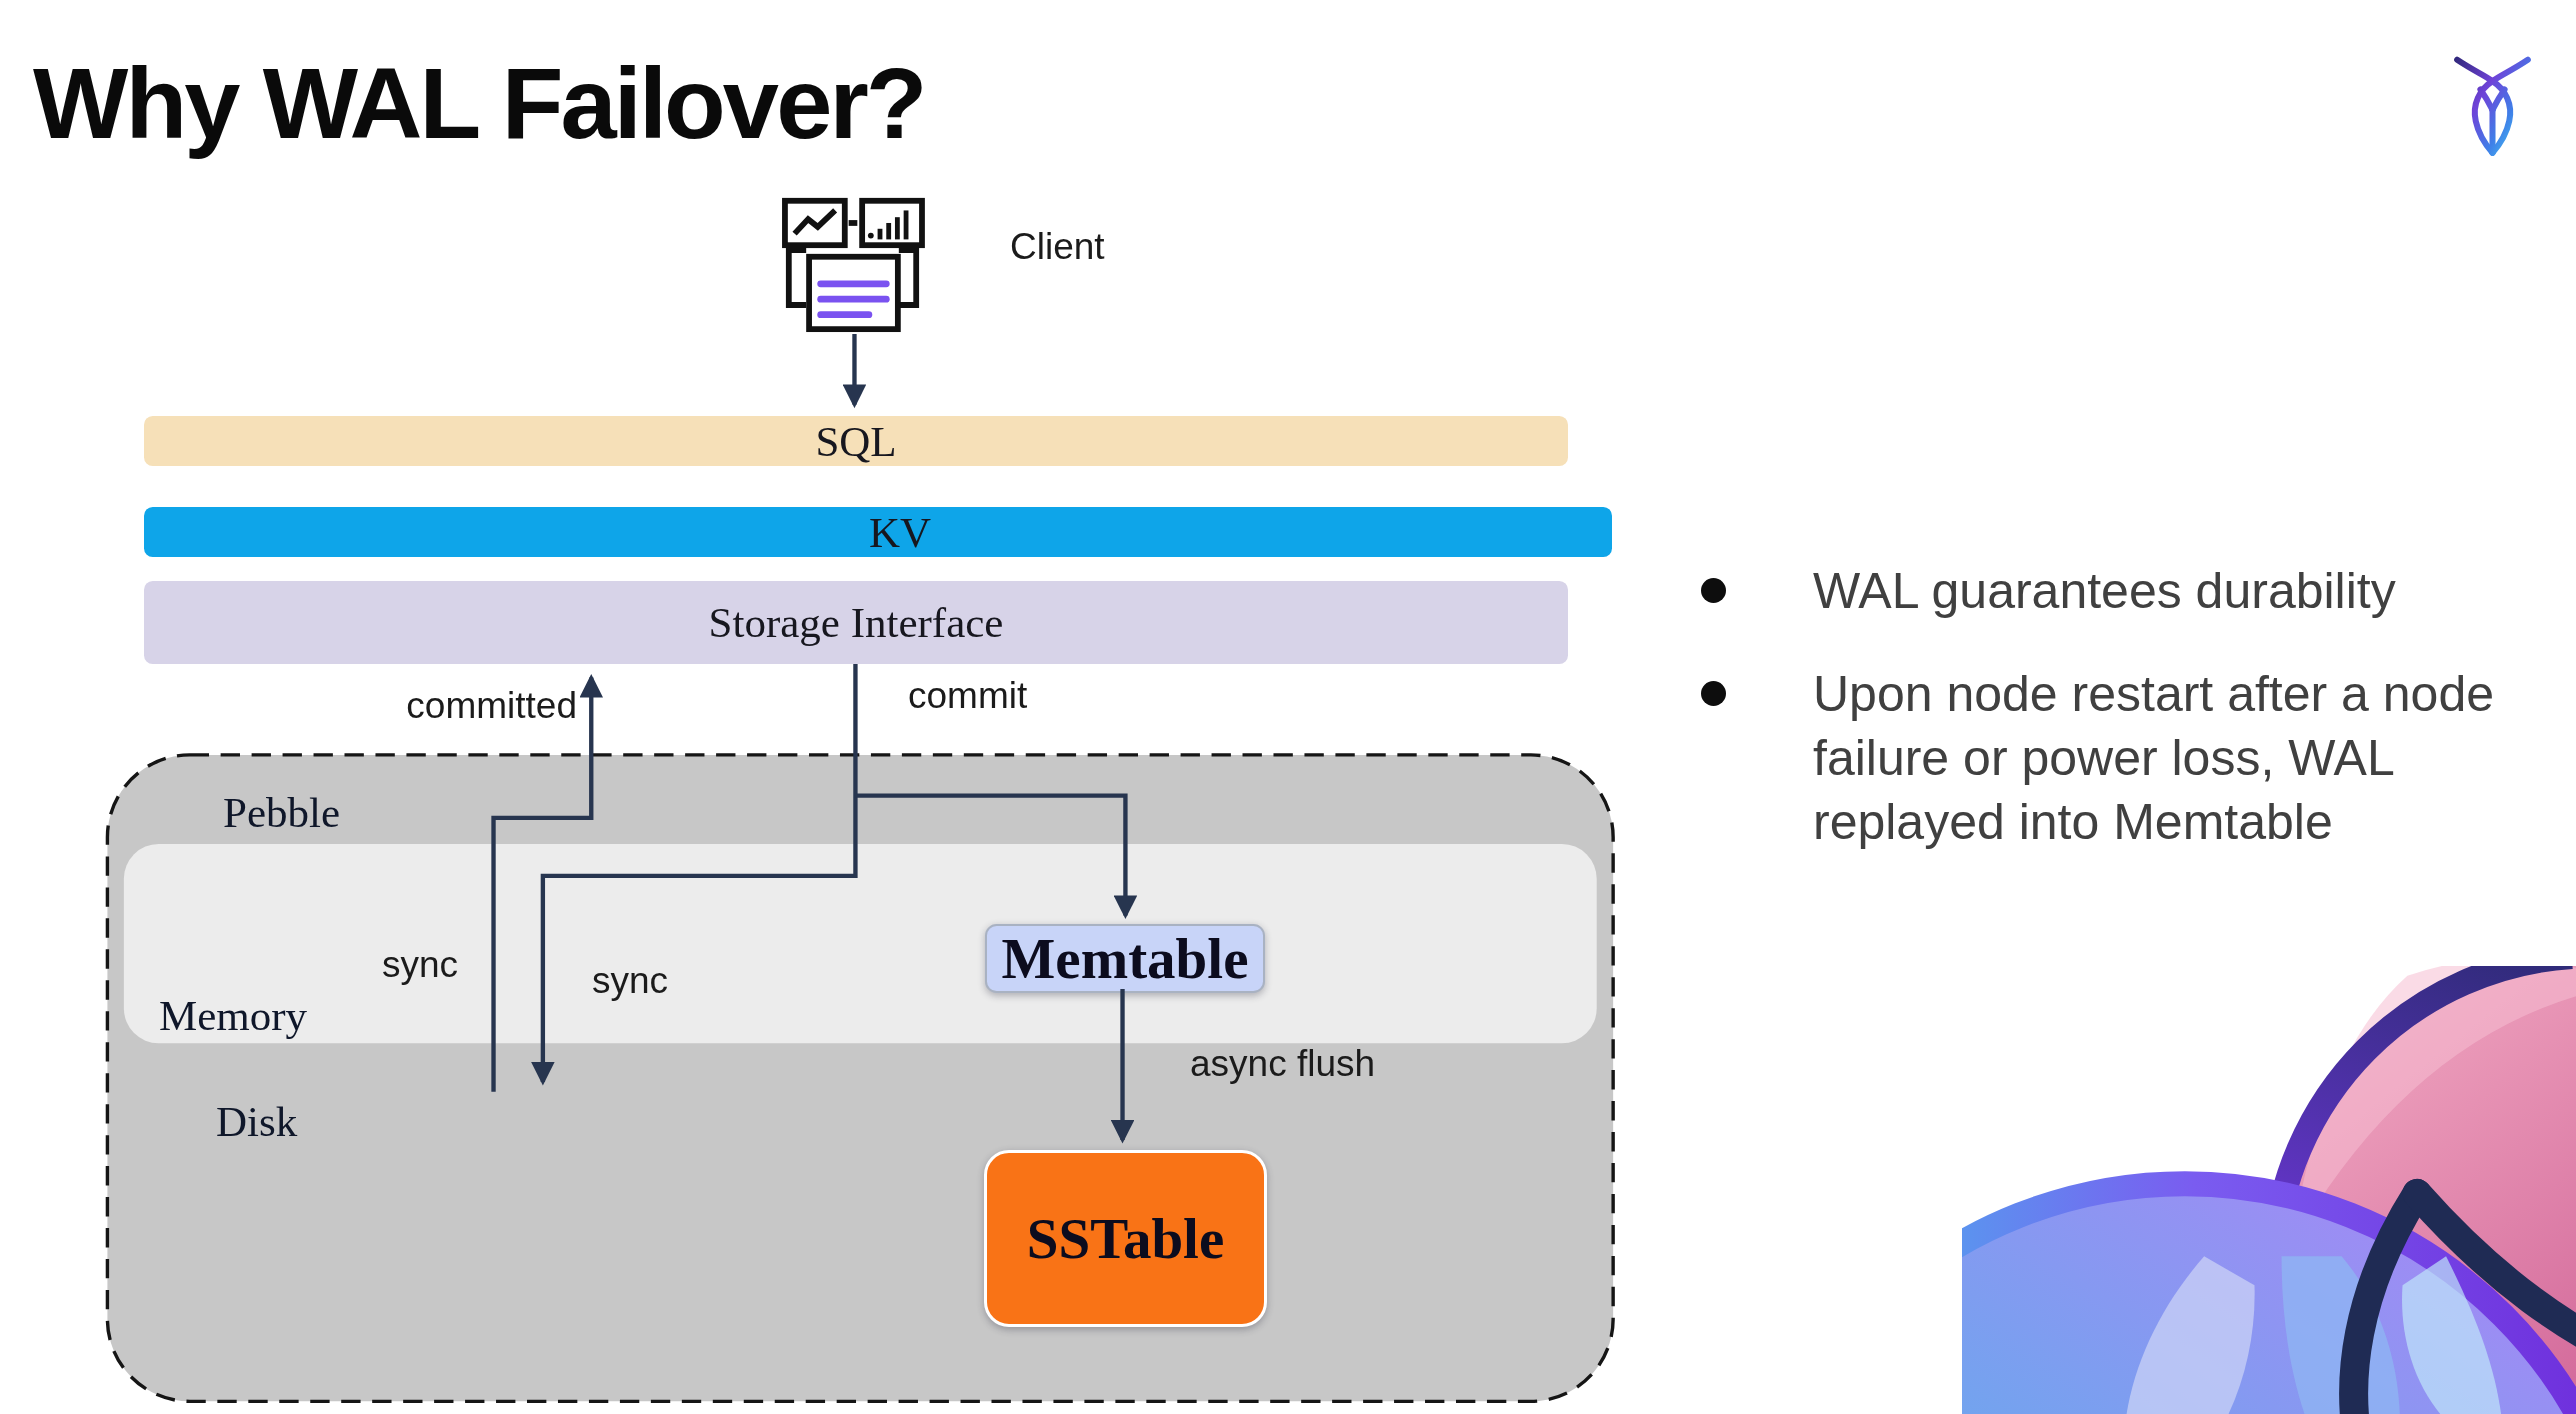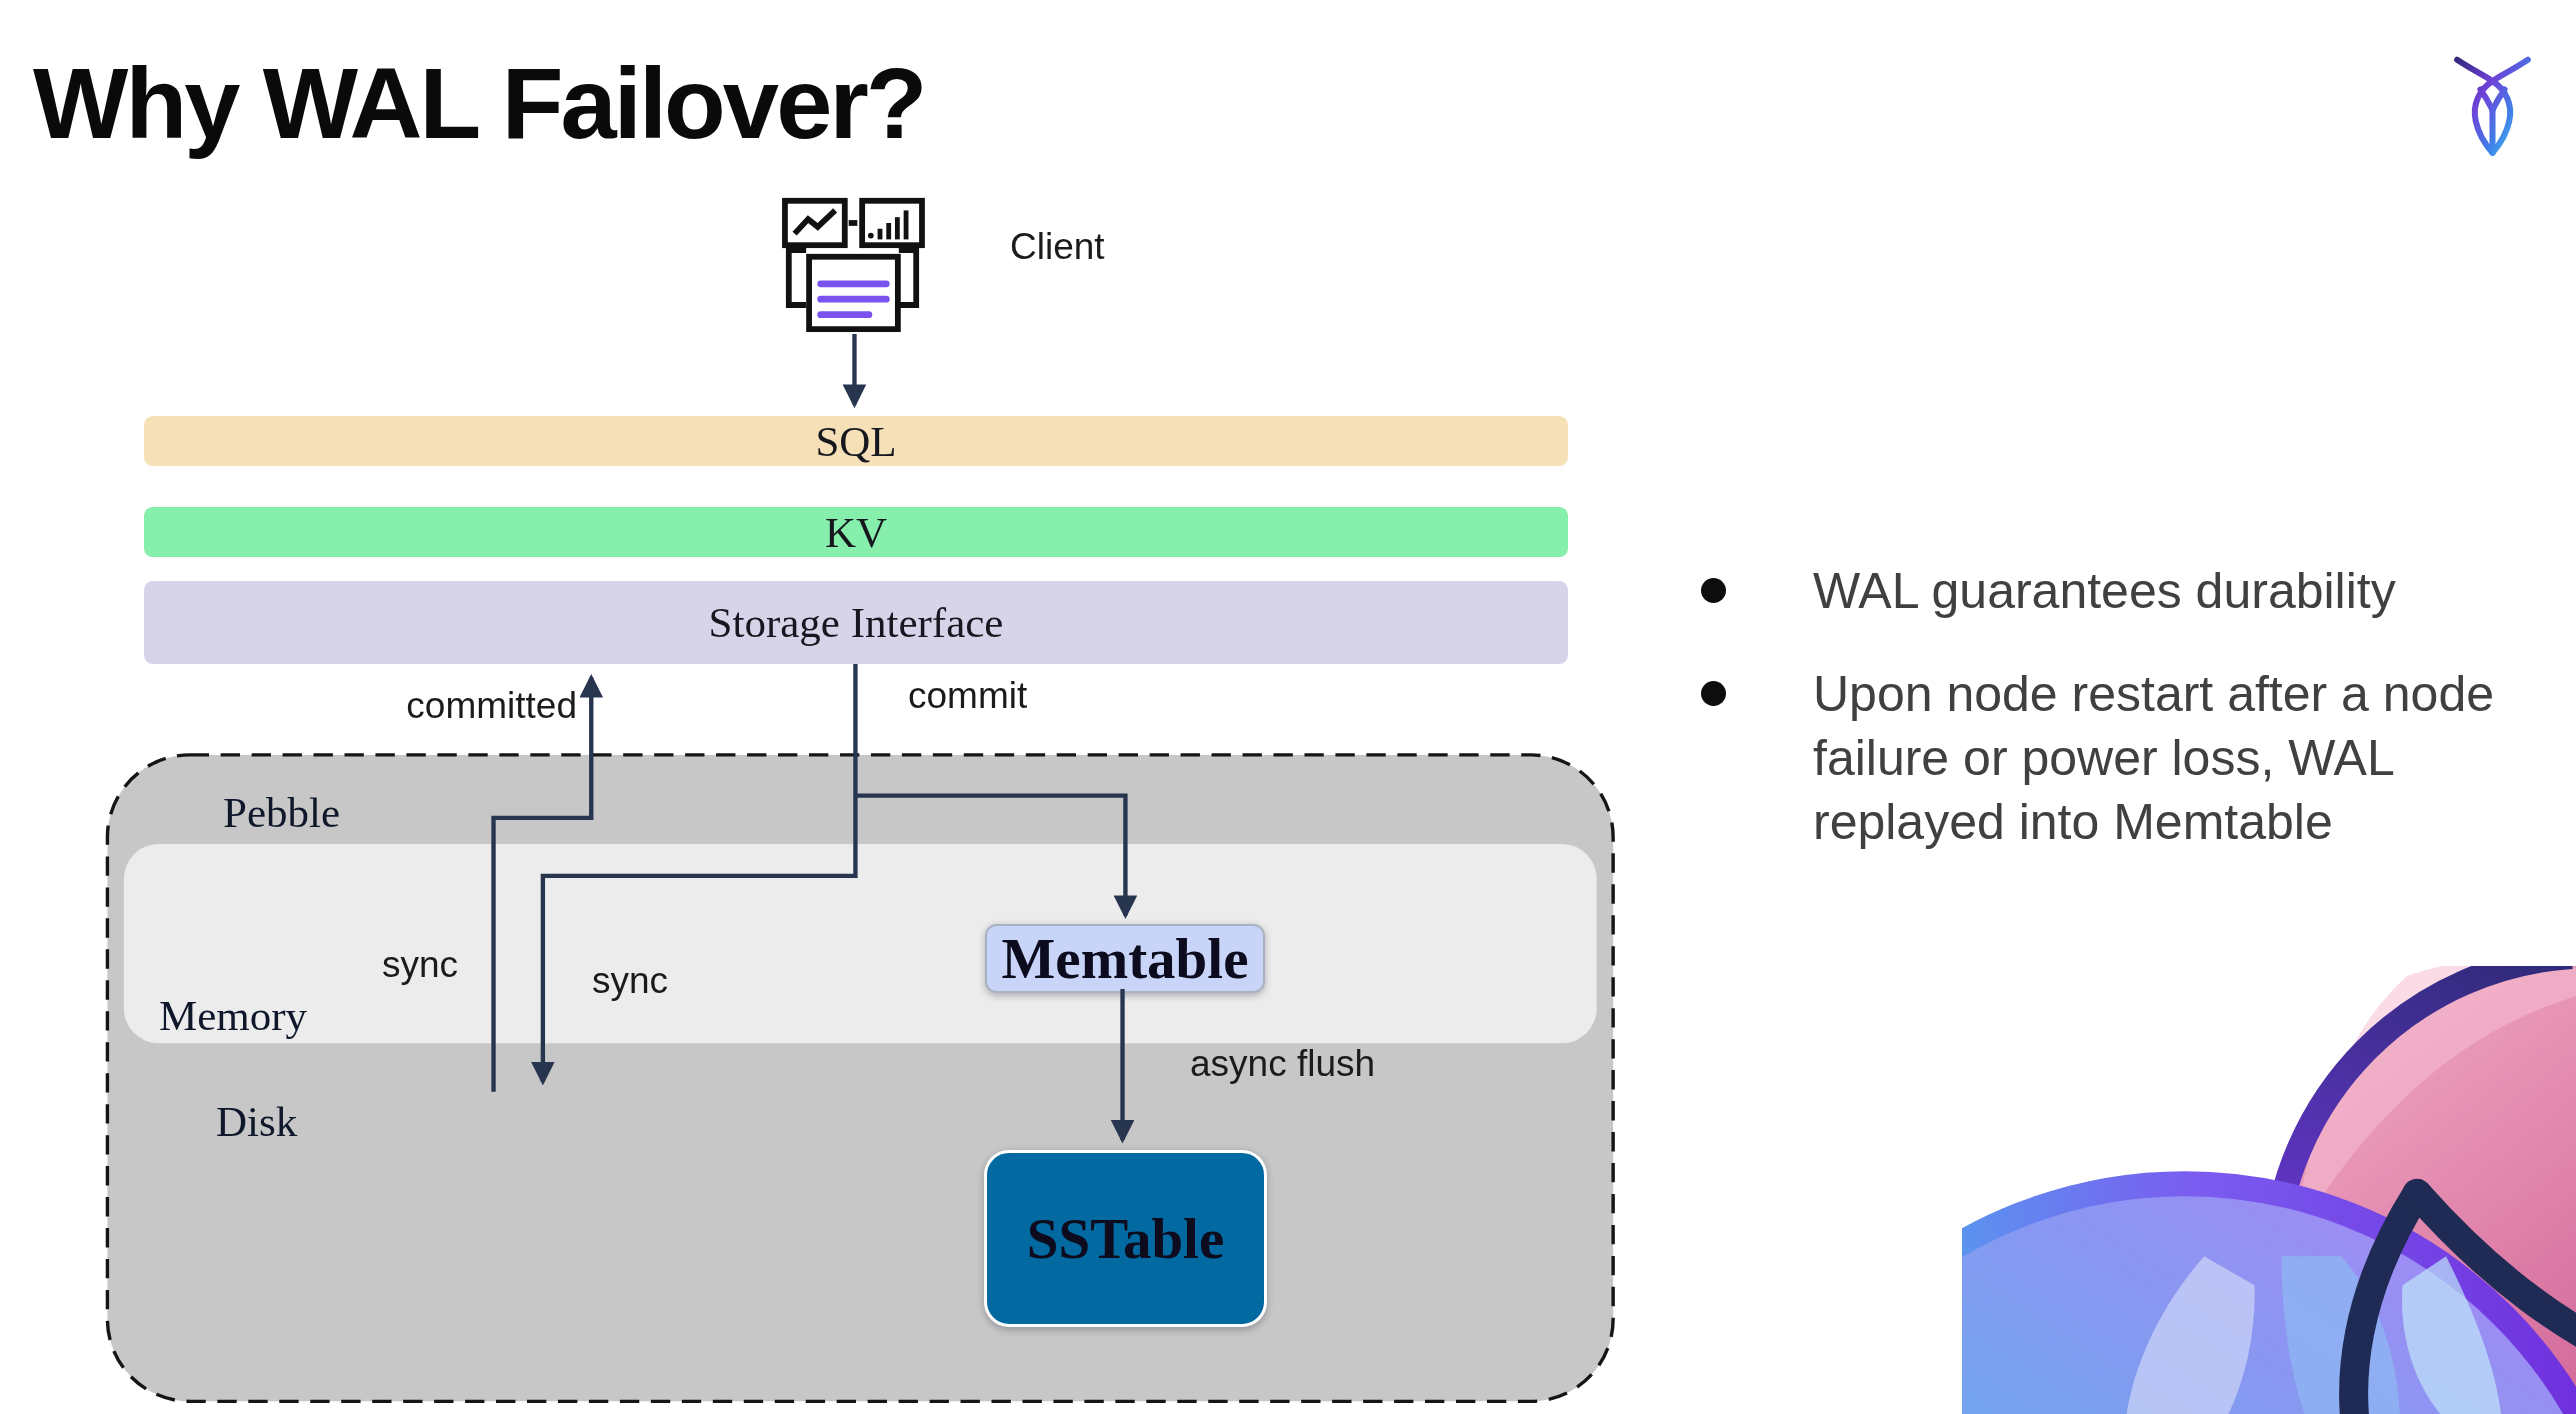--- a/index.html
+++ b/index.html
@@ -84,29 +84,29 @@
   </svg>
 
   <div class="edge-label" style="left:1010px;top:226px;">Client</div>
 
   <svg class="layer-svg" width="2576" height="1415" viewBox="0 0 2662 1462">
     <rect x="111" y="780" width="1556" height="668" rx="85" stroke="#151515" stroke-width="3.5" stroke-dasharray="20 12" fill="#c7c7c7"></rect>
     <rect x="128" y="872" width="1522" height="206" rx="36" fill="#ececec"></rect>
   </svg>
 
   <div class="bar" style="top: 416px; height: 50px; background-color: rgb(246, 224, 184);">SQL</div>
-  <div class="bar" style="top: 507px; height: 50px; background-color: #86efac;">KV</div>
+  <div class="bar" style="top: 507px; height: 50px; background-color: #0ea5e9; padding-left: 44px;">KV</div>
   <div class="bar" style="top: 581px; height: 83px; background-color: rgb(215, 211, 232);">Storage Interface</div>
 
   <div class="region-label" style="left:223px;top:788px;">Pebble</div>
   <div class="region-label" style="left:159px;top:991px;">Memory</div>
   <div class="region-label" style="left:216px;top:1097px;">Disk</div>
 
   <div class="node node-memtable" style="background-color: rgb(200, 212, 248);">Memtable</div>
-  <div class="node node-sstable" style="background-color: #0369a1;">SSTable</div>
+  <div class="node node-sstable" style="background-color: #f97316;">SSTable</div>
 
   <svg class="layer-svg" width="2576" height="1415" viewBox="0 0 2662 1462">
     <defs>
       <marker id="ah" viewBox="0 0 10 10" refX="8.5" refY="5" markerWidth="6.2" markerHeight="5.4" orient="auto" markerUnits="strokeWidth">
         <path d="M0,0 L10,5 L0,10 z" fill="#27354f"></path>
       </marker>
     </defs>
     <g fill="none" stroke-width="4.5" stroke="#27354f">
       <path d="M 883,345 V 418" marker-end="url(#ah)"></path>
       <path d="M 510,1128 V 845 H 611 V 700" marker-end="url(#ah)"></path>

